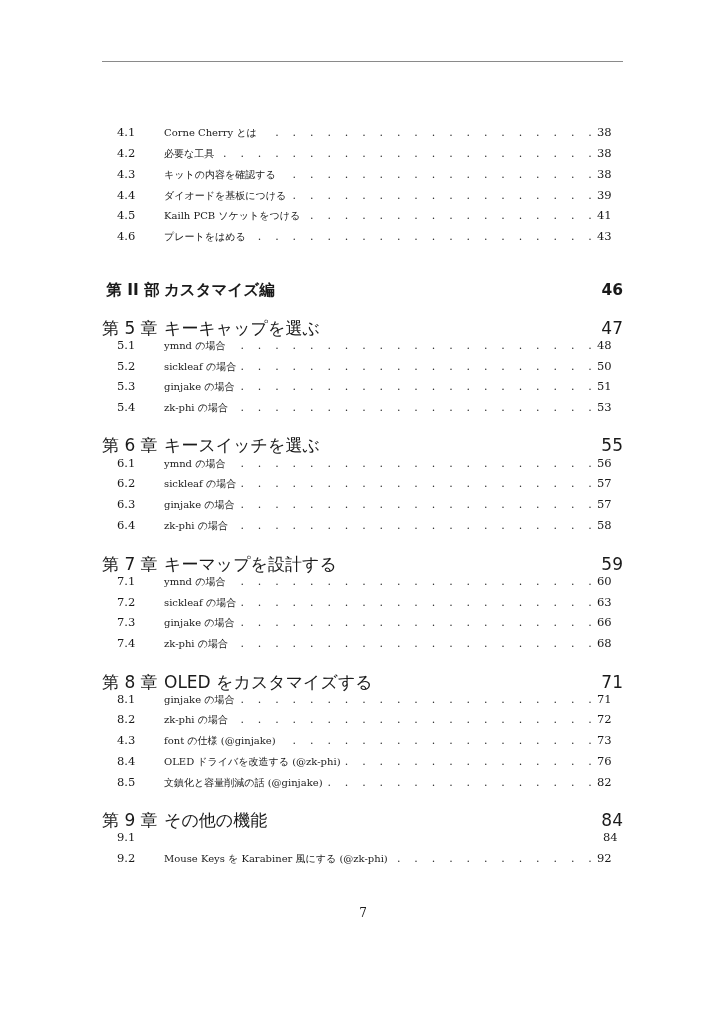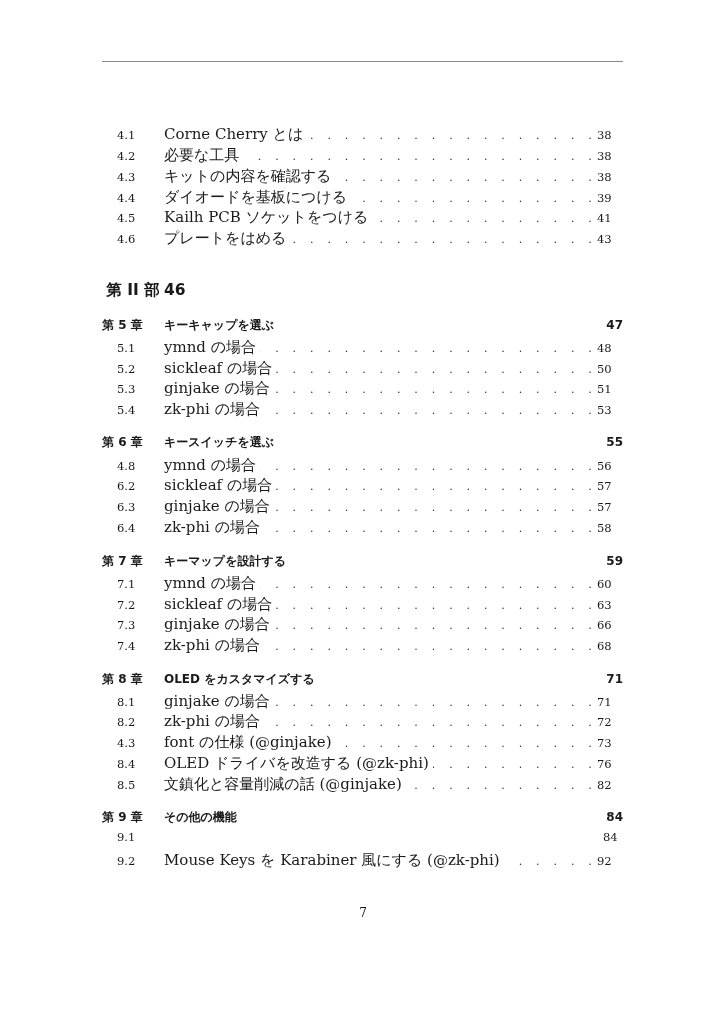--- a/index.html
+++ b/index.html
@@ -39,43 +39,43 @@
     white-space: nowrap;
   }
   .sec .num {
     width: 62px;
     padding-left: 15px;
     box-sizing: border-box;
     font-size: 11.5px;
     flex: 0 0 auto;
   }
   .sec .title {
-    font-size: 15px;
+    font-size: 10px;
     flex: 0 0 auto;
     padding-right: 4px;
   }
   .sec .leader {
     flex: 1 1 auto;
     overflow: hidden;
     font-size: 11px;
     letter-spacing: 5.2px;
     color: #333;
     text-align: right;
     direction: rtl;
   }
   .sec .page {
     flex: 0 0 auto;
     width: 26px;
     text-align: left;
     font-size: 11.5px;
   }
   .chap .num, .chap .title, .chap .page {
     font-family: "DejaVu Sans", "Liberation Sans", sans-serif;
-    font-weight: bold;
-    font-size: 12px;
+    font-weight: normal;
+    font-size: 17px;
   }
   .chap .num {
     width: 62px;
     flex: 0 0 auto;
   }
   .chap .title {
     flex: 1 1 auto;
   }
   .chap .page {
     flex: 0 0 auto;
@@ -141,20 +141,21 @@
   </div>
   <div class="row sec" style="top:229px">
     <span class="num">4.6</span>
     <span class="title">プレートをはめる</span>
     <span class="leader">. . . . . . . . . . . . . . . . . . . . . . . . . . . . . . . . . . . . . . . . . . . . . . . . . . . . . . . . . . . . . . .</span>
     <span class="page">43</span>
   </div>
 
   <div class="row part" style="top:280px; height:24px">
     <span class="num">第 II 部</span>
+    <span class="title">カスタマイズ編</span>
     <span class="page">46</span>
   </div>
 
   <div class="row chap" style="top:317px">
     <span class="num">第 5 章</span>
     <span class="title">キーキャップを選ぶ</span>
     <span class="page">47</span>
   </div>
   <div class="row sec" style="top:338px">
     <span class="num">5.1</span>
@@ -180,21 +181,21 @@
     <span class="leader">. . . . . . . . . . . . . . . . . . . . . . . . . . . . . . . . . . . . . . . . . . . . . . . . . . . . . . . . . . . . . . .</span>
     <span class="page">53</span>
   </div>
 
   <div class="row chap" style="top:434px">
     <span class="num">第 6 章</span>
     <span class="title">キースイッチを選ぶ</span>
     <span class="page">55</span>
   </div>
   <div class="row sec" style="top:456px">
-    <span class="num">4.8</span>
+    <span class="num">6.1</span>
     <span class="title">ymnd の場合</span>
     <span class="leader">. . . . . . . . . . . . . . . . . . . . . . . . . . . . . . . . . . . . . . . . . . . . . . . . . . . . . . . . . . . . . . .</span>
     <span class="page">56</span>
   </div>
   <div class="row sec" style="top:476px">
     <span class="num">6.2</span>
     <span class="title">sickleaf の場合</span>
     <span class="leader">. . . . . . . . . . . . . . . . . . . . . . . . . . . . . . . . . . . . . . . . . . . . . . . . . . . . . . . . . . . . . . .</span>
     <span class="page">57</span>
   </div>

